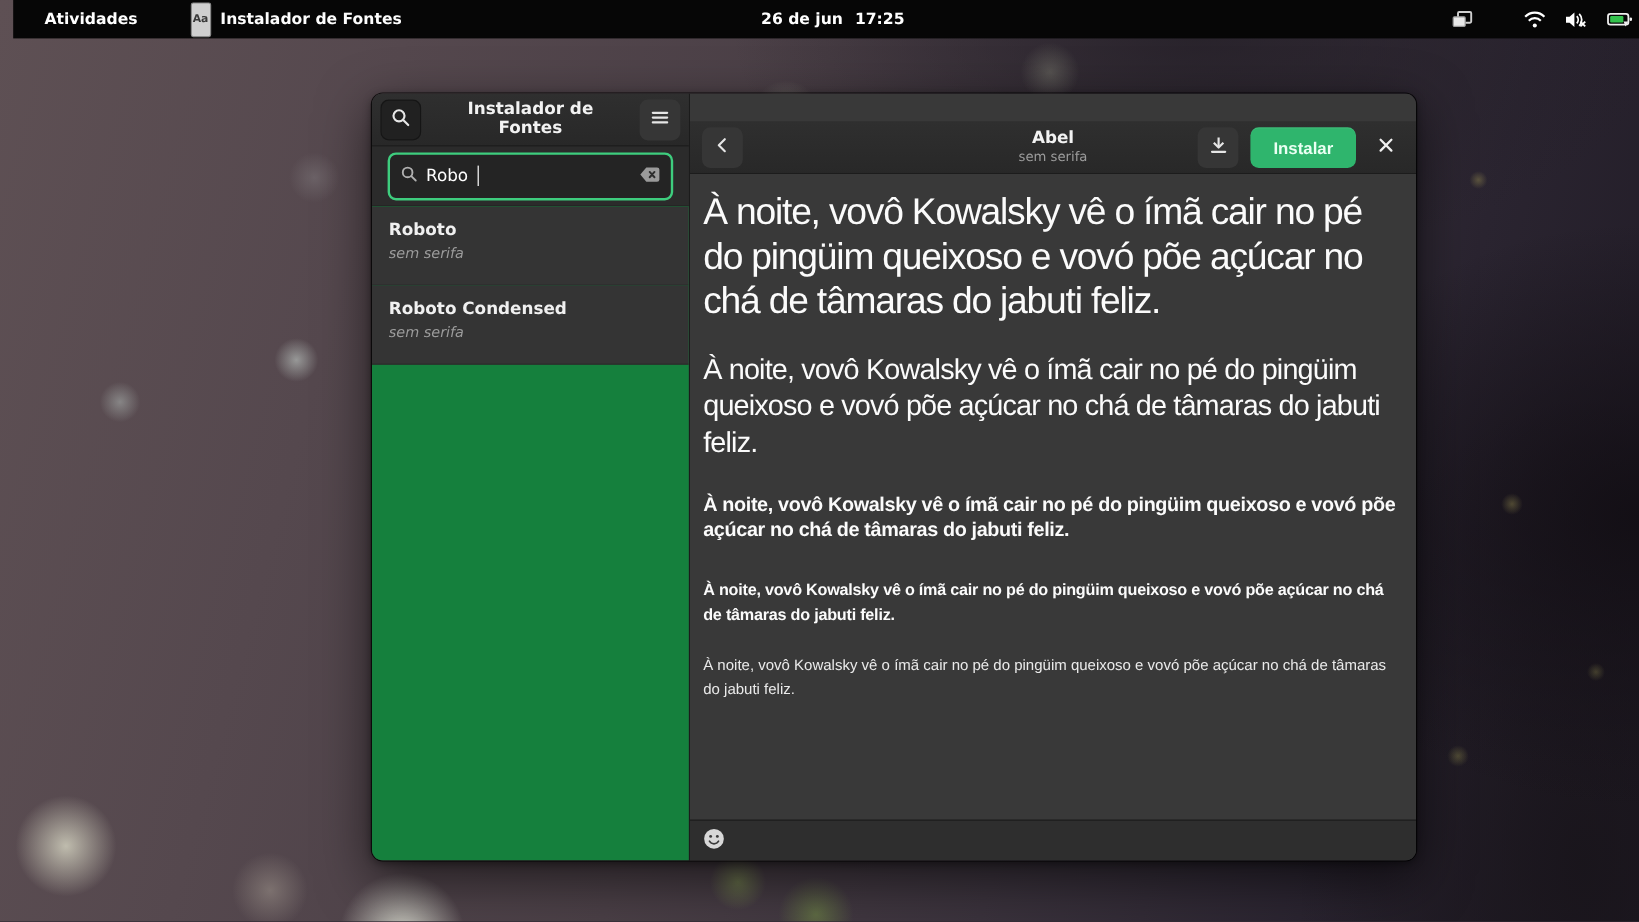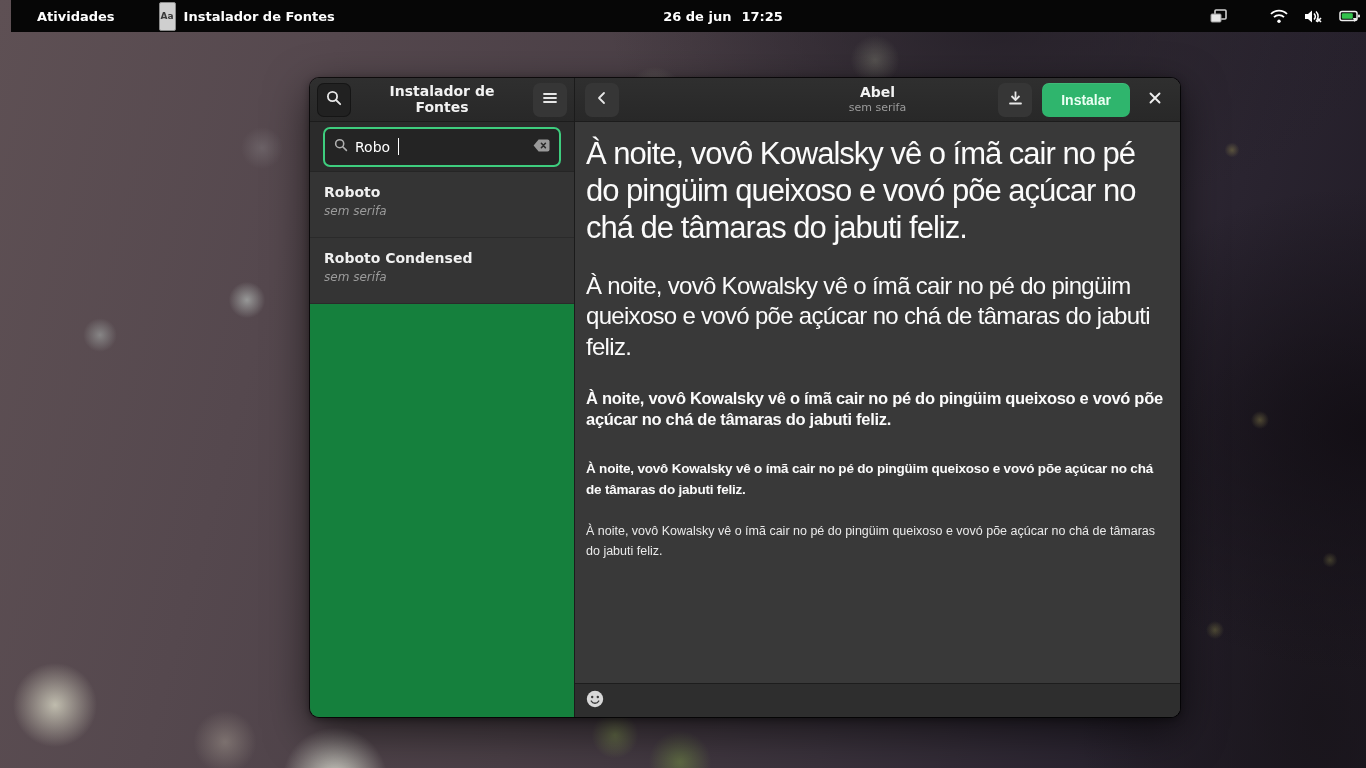--- a/index.html
+++ b/index.html
@@ -34,21 +34,21 @@
   
   .topbar { position:absolute; left:11px; top:0; width:1366px; height:32px; z-index:5;
     background:#060606; color:#ffffff; display:flex; align-items:center;
     font-size:13px; font-weight:bold; }
   .tb-left { display:flex; align-items:center; gap:40px; padding-left:22px; }
   .tb-activities { padding:2px 4px; cursor:default; }
   .tb-app { display:flex; align-items:center; gap:8px; color:#fdfdfd; }
   .tb-appicon { width:17px; height:29px; background:#cfcfcf; border-radius:2px;
     color:#3a3a3a; font-size:9px; font-weight:bold; display:flex; align-items:center;
     justify-content:center; border:1px solid #8a8a8a; }
-  .tb-center { position:absolute; left:50%; transform:translateX(-50%); display:flex; gap:10px;margin-left:29px; }
+  .tb-center { position:absolute; left:50%; transform:translateX(-50%); display:flex; gap:10px; }
   .tb-right { position:absolute; right:0; top:0; height:32px; display:flex; align-items:center;
     gap:16px; padding-right:16px; }
   .tb-right .tray { margin-right:26px; }
   .tb-right svg { display:block; }
 
   
   .window { position:absolute; left:310px; top:78px; width:870px; height:639px; z-index:3;
     border-radius:9px; overflow:hidden; display:flex;
     box-shadow:0 14px 44px rgba(0,0,0,.6), 0 2px 8px rgba(0,0,0,.45), 0 0 0 1px rgba(0,0,0,.75);
     color:#eeeeee; }
@@ -76,21 +76,21 @@
 
   .fontlist { flex:1; background:#15803d; overflow:hidden; }
   .font-row { height:66px; background:#343434; border-bottom:1px solid rgba(0,0,0,.18);
     padding:12px 0 0 14px; cursor:pointer; }
   .font-row.hover { background:#3d3d3d; }
   .font-name { font-size:14px; font-weight:bold; color:#f0f0f0; }
   .font-style { font-size:12px; font-style:italic; color:#9b9b9b; margin-top:4px; }
 
   
   .main { flex:1; display:flex; flex-direction:column; background:#393939; min-width:0; }
-  .main .headerbar { padding:0 10px; }
+  .main .headerbar { padding:0 10px;margin-top:23px; }
   .hb-actions { display:flex; align-items:center; gap:10px; margin-left:auto; }
   .install-btn { height:34px; padding:0 19px; border:none; border-radius:7px;
     background:#2fb56d; color:#eafff3; font-size:14px; font-weight:bold;
     font-family:Liberation Sans, sans-serif; cursor:pointer;
     box-shadow:inset 0 1px 0 rgba(255,255,255,.08); }
   .close-btn { width:30px; height:30px; border:none; background:transparent; color:#efefef;
     display:flex; align-items:center; justify-content:center; cursor:pointer; border-radius:7px; }
 
   .preview { flex:1; padding:13px 16px 0 11px; overflow:hidden;
     font-family:"Liberation Sans", sans-serif; color:#fbfbfb; }

